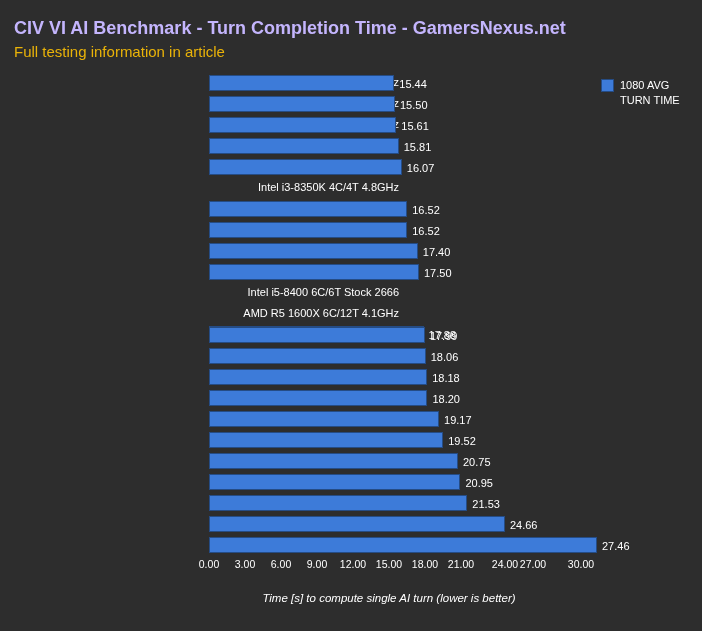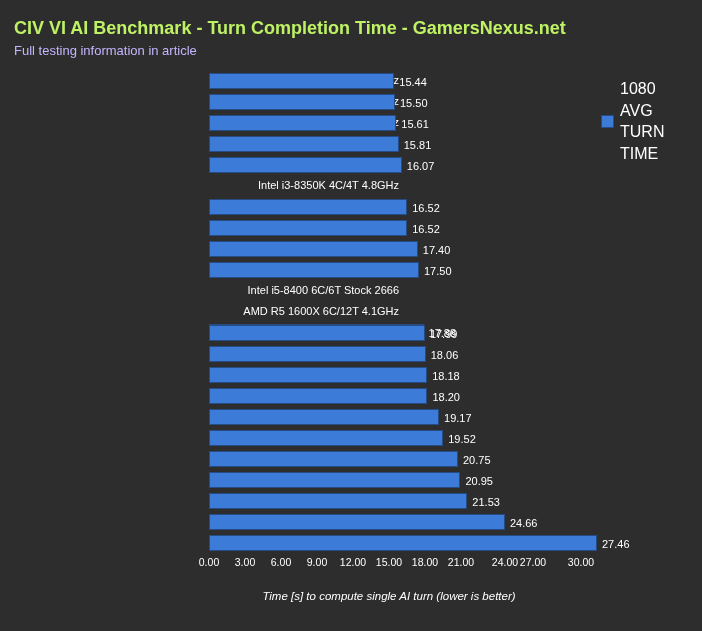--- a/index.html
+++ b/index.html
@@ -12,26 +12,26 @@
   color: #fff;
 }
 .container {
   padding: 18px 14px 0 14px;
   position: relative;
   height: 100%;
 }
 .title {
   font-size: 18px;
   font-weight: bold;
-  color: #bef264;
+  color: #c4b5fd;
   margin-bottom: 4px;
 }
 .subtitle {
-  font-size: 13px;
-  color: #c4b5fd;
+  font-size: 15px;
+  color: #eab308;
   margin-bottom: 12px;
 }
 .chart-area {
   display: flex;
   position: relative;
 }
 .plot-region {
   flex: 0 0 555px;
   position: relative;
 }
@@ -92,23 +92,23 @@
   color: #fff;
   margin-top: 16px;
   margin-left: 195px;
   width: 360px;
 }
 .legend {
   position: absolute;
   top: 78px;
   right: 12px;
   display: flex;
-  align-items: center;
+  align-items: flex-start;
   gap: 6px;
-  font-size: 16px;
+  font-size: 11px;
   color: #fff;
 }
 .legend-swatch {
   width: 13px;
   height: 13px;
   background: #3d7bd9;
   border: 1px solid #254c85;
   flex-shrink: 0;
   margin-top: 1px;
 }

